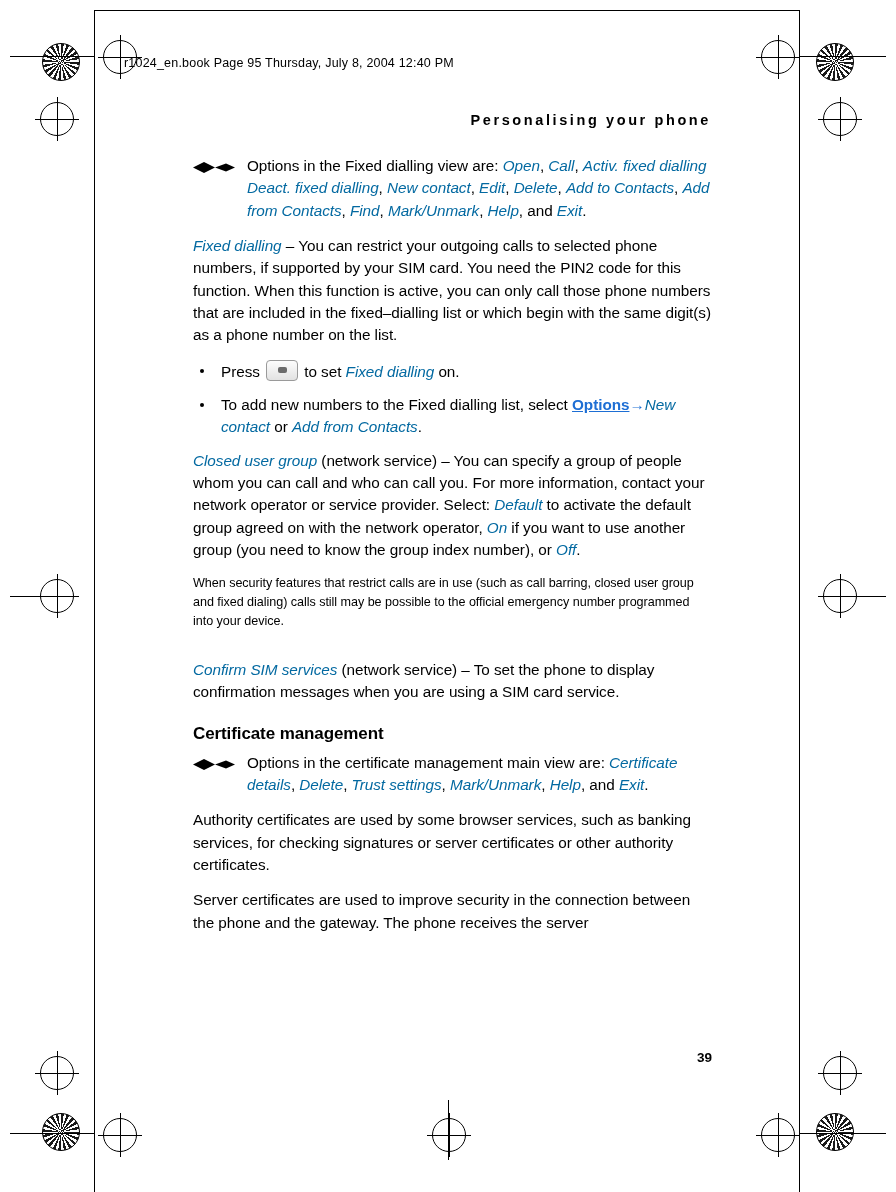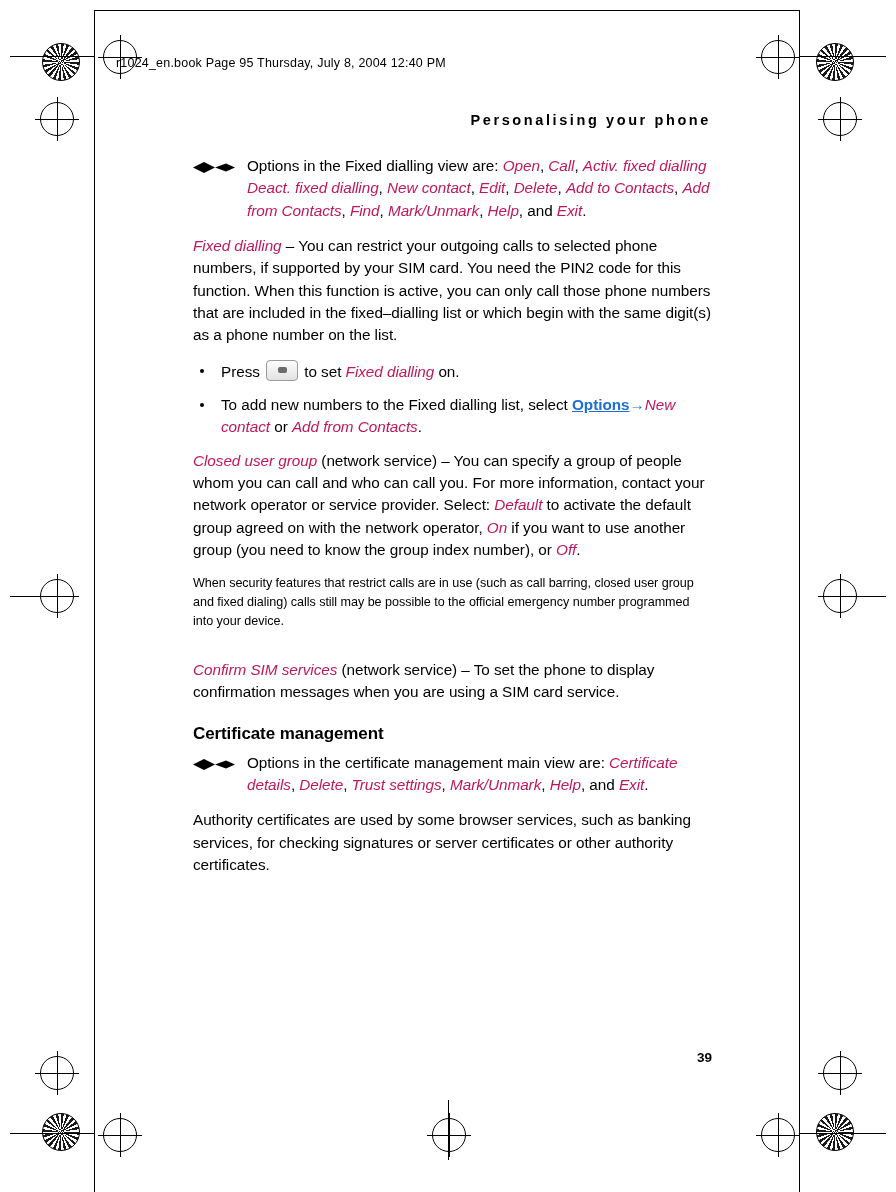--- a/index.html
+++ b/index.html
@@ -62,21 +62,21 @@
     width: 1px;
     background: #000;
   }
   .crop-h {
     position: absolute;
     height: 1px;
     background: #000;
   }
   .book-line {
     position: absolute;
-    left: 116px;
+    left: 124px;
     top: 56px;
     font-size: 12.5px;
     letter-spacing: 0.2px;
     white-space: nowrap;
     font-family: "Liberation Sans", sans-serif;
   }
 
   .chapter-head {
     position: absolute;
     right: 185px;
@@ -96,21 +96,21 @@
   }
 
   p {
     margin: 0 0 13px 0;
     font-size: 15.3px;
     line-height: 1.46;
     letter-spacing: -0.05px;
   }
 
   .blue { color: #1d6ed4; }
-  .blue-i { color: #be185d; font-style: italic; }
+  .blue-i { color: #0369a1; font-style: italic; }
   .blue-b { color: #1d6ed4; font-weight: bold; text-decoration: underline; }
 
   h2.section {
     font-size: 17px;
     font-weight: bold;
     margin: 20px 0 8px 0;
     letter-spacing: -0.1px;
   }
 
   
@@ -277,16 +277,17 @@
         <path d="M0 5.5 L11 0 L22 5.5 L11 11 Z" fill="#000"></path>
         <path d="M22 5.5 L33 1.5 L42 5.5 L33 9.5 Z" fill="#000"></path>
       </svg>
     </span>
     <p style="margin-bottom:12px;"><span>Options in the certificate management main view are: </span><span class="blue-i">Certificate details</span>, <span class="blue-i">Delete</span>, <span class="blue-i">Trust settings</span>, <span class="blue-i">Mark/Unmark</span>, <span class="blue-i">Help</span>, <span>and</span> <span class="blue-i">Exit</span><span>.</span></p>
   </div>
 
 
   <p>Authority certificates are used by some browser services, such as banking services, for checking signatures or server certificates or other authority certificates.</p>
 
+  <p>Server certificates are used to improve security in the connection between the phone and the gateway. The phone receives the server</p>
 
 </div>
 
 <div class="folio">39</div>
 
 </body></html>

